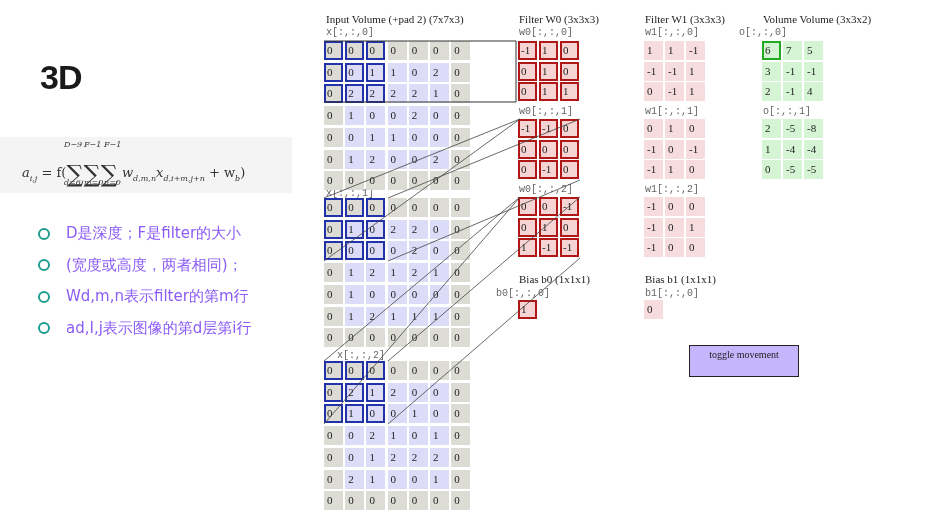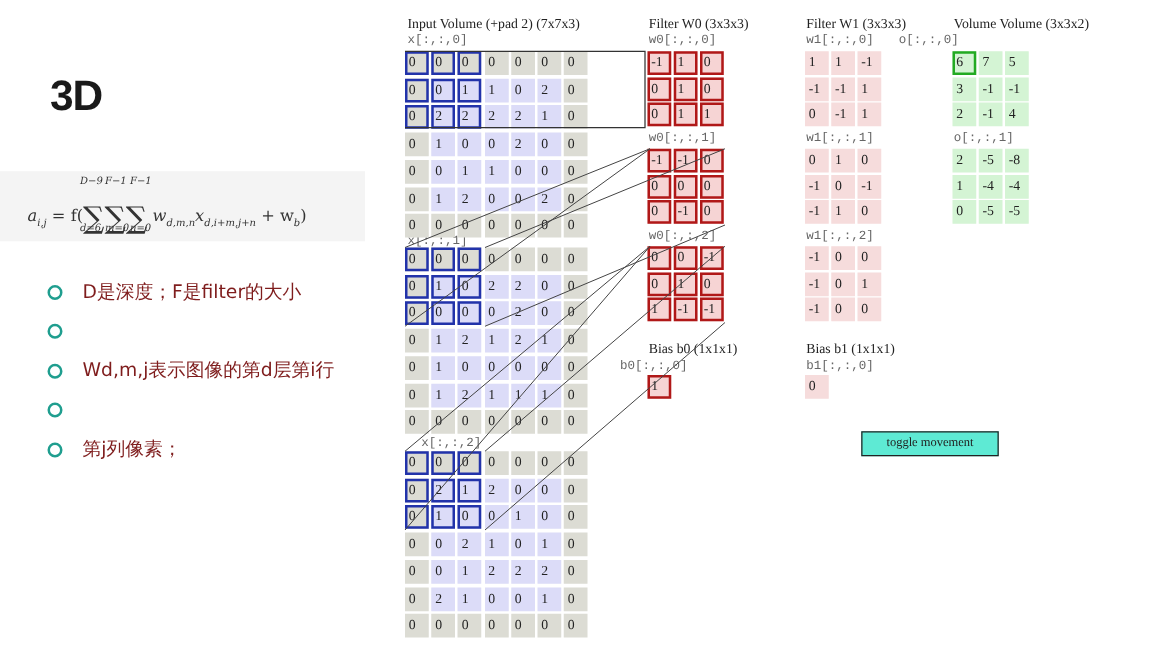--- a/index.html
+++ b/index.html
@@ -4,34 +4,34 @@
 <style>
   html, body { margin:0; padding:0; background:#ffffff; }
   body { width:928px; height:516px; position:relative; overflow:hidden; font-family:"Liberation Serif", serif; color:#222; }
   .abs { position:absolute; }
   .title3d { left:40px; top:58px; font-family:"Liberation Sans", sans-serif; font-weight:bold; font-size:34px; color:#1a1a1a; letter-spacing:-1px; }
   .formula { left:0; top:137px; width:292px; height:56px; background:#f4f4f4; font-family:"DejaVu Serif", serif; font-style:italic; font-size:13px; color:#333; }
   .formula .main { position:absolute; left:6px; top:18px; white-space:nowrap;margin-left:16px; }
   .formula .sig { font-style:normal; font-size:24px; position:relative; top:5px; }
   .formula .sup { position:absolute; font-size:8px; top:3px; }
   .formula .sub { position:absolute; font-size:8px; top:41px; }
-  .bullets { left:38px; top:218px; font-family:"DejaVu Sans", sans-serif; font-size:15px; color:#7f1d1d; }
+  .bullets { left:38px; top:218px; font-family:"DejaVu Sans", sans-serif; font-size:15px; color:#8b5cf6; }
   .bullet { height:31.5px; display:flex; align-items:center; }
   .bullet .dot { width:8px; height:8px; border:2.5px solid #1f9e8f; border-radius:50%; margin-right:16px; flex:none; }
   .hdr { font-size:11px; color:#222; white-space:nowrap; }
   .lbl { font-family:"Liberation Mono", monospace; font-size:10px; color:#666; white-space:nowrap; }
   .cell { position:absolute; width:19px; height:19px; font-size:11px; line-height:19px; text-indent:3px; box-sizing:border-box; }
   .cx-pad { background:#dcdcd4; }
   .cx-in { background:#dcdcf8; }
   .cx-sel { border:2px solid #2233aa; line-height:15px; text-indent:1px; }
   .cw { background:#f6d4d4; border:2px solid #b01818; line-height:15px; text-indent:1px; }
   .cw1 { background:#f6dcdc; }
   .co { background:#d4f4d4; }
   .co-sel { border:2px solid #22aa22; line-height:15px; text-indent:1px; }
-  .toggle { left:689px; top:345px; width:110px; height:20px; border:1.5px solid #222; box-sizing:border-box; font-size:10px; text-align:center; line-height:17px; background:#5eead4; cursor:pointer; }
+  .toggle { left:689px; top:345px; width:110px; height:32px; border:1.5px solid #222; box-sizing:border-box; font-size:10px; text-align:center; line-height:17px; background:#c4b5fd; cursor:pointer; }
   svg.lines { position:absolute; left:0; top:0; pointer-events:none; }
 </style>
 </head>
 <body>
 
 <div class="abs title3d">3D</div>
 
 <div class="abs formula">
   <div class="main">
     <span>a</span><sub style="font-size:8px">i,j</sub><span style="font-style:normal"> = f(</span><span class="sig">∑</span><span class="sig">∑</span><span class="sig">∑</span>
@@ -45,31 +45,29 @@
   <span class="sub" style="left:104px">n=0</span>
 </div>
 
 <div class="abs bullets">
   <div class="bullet">
       <span class="dot"></span>
       <span>D是深度；F是filter的大小</span>
     </div>
   <div class="bullet">
       <span class="dot"></span>
+      <span>(宽度或高度，两者相同)；</span>
     </div>
   <div class="bullet">
       <span class="dot"></span>
-      <span>Wd,m,j表示图像的第d层第i行</span>
+      <span>Wd,m,n表示filter的第m行</span>
     </div>
   <div class="bullet">
       <span class="dot"></span>
-    </div>
-  <div class="bullet">
-      <span class="dot"></span>
-      <span>第j列像素；</span>
+      <span>ad,I,j表示图像的第d层第i行</span>
     </div>
 </div>
 
 <div class="abs hdr" style="left:326px;top:13px">Input Volume (+pad 2) (7x7x3)</div>
 <div class="abs lbl" style="left:326px;top:27px">x[:,:,0]</div>
 <div class="abs lbl" style="left:326px;top:188px">x[:,:,1]</div>
 <div class="abs lbl" style="left:337px;top:350px">x[:,:,2]</div>
 
 <div class="abs hdr" style="left:519px;top:13px">Filter W0 (3x3x3)</div>
 <div class="abs lbl" style="left:519px;top:27px">w0[:,:,0]</div>
@@ -79,21 +77,21 @@
 <div class="abs lbl" style="left:496px;top:288px">b0[:,:,0]</div>
 
 <div class="abs hdr" style="left:645px;top:13px">Filter W1 (3x3x3)</div>
 <div class="abs lbl" style="left:645px;top:27px">w1[:,:,0]</div>
 <div class="abs lbl" style="left:645px;top:106px">w1[:,:,1]</div>
 <div class="abs lbl" style="left:645px;top:184px">w1[:,:,2]</div>
 <div class="abs hdr" style="left:645px;top:273px">Bias b1 (1x1x1)</div>
 <div class="abs lbl" style="left:645px;top:288px">b1[:,:,0]</div>
 
 <div class="abs hdr" style="left:763px;top:13px">Volume Volume (3x3x2)</div>
-<div class="abs lbl" style="left:719px;top:27px">o[:,:,0]</div>
+<div class="abs lbl" style="left:739px;top:27px">o[:,:,0]</div>
 <div class="abs lbl" style="left:763px;top:106px">o[:,:,1]</div>
 
 <div id="grids">
     <div class="cell cx-pad cx-sel" style="left: 324px; top: 41px;">0</div>
     <div class="cell cx-pad cx-sel" style="left: 345.2px; top: 41px;">0</div>
     <div class="cell cx-pad cx-sel" style="left: 366.4px; top: 41px;">0</div>
     <div class="cell cx-pad" style="left: 387.6px; top: 41px;">0</div>
     <div class="cell cx-pad" style="left: 408.8px; top: 41px;">0</div>
     <div class="cell cx-pad" style="left: 430px; top: 41px;">0</div>
     <div class="cell cx-pad" style="left: 451.2px; top: 41px;">0</div>

